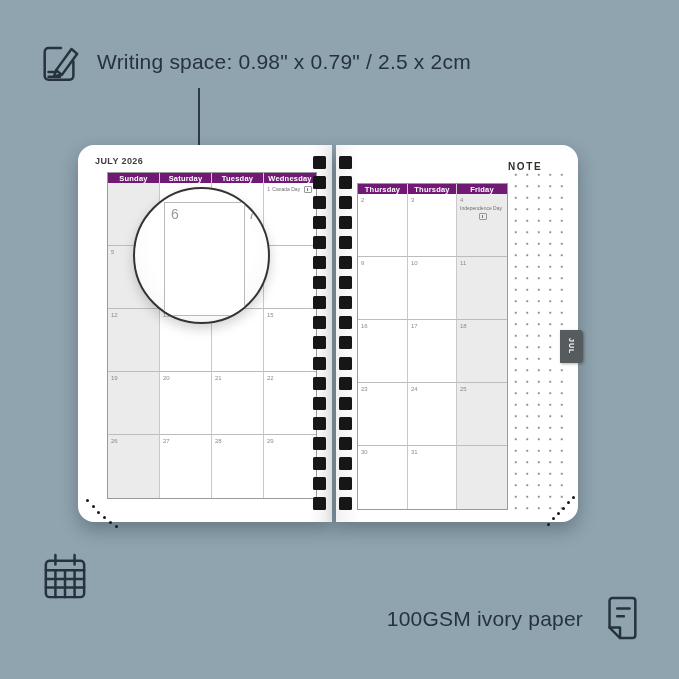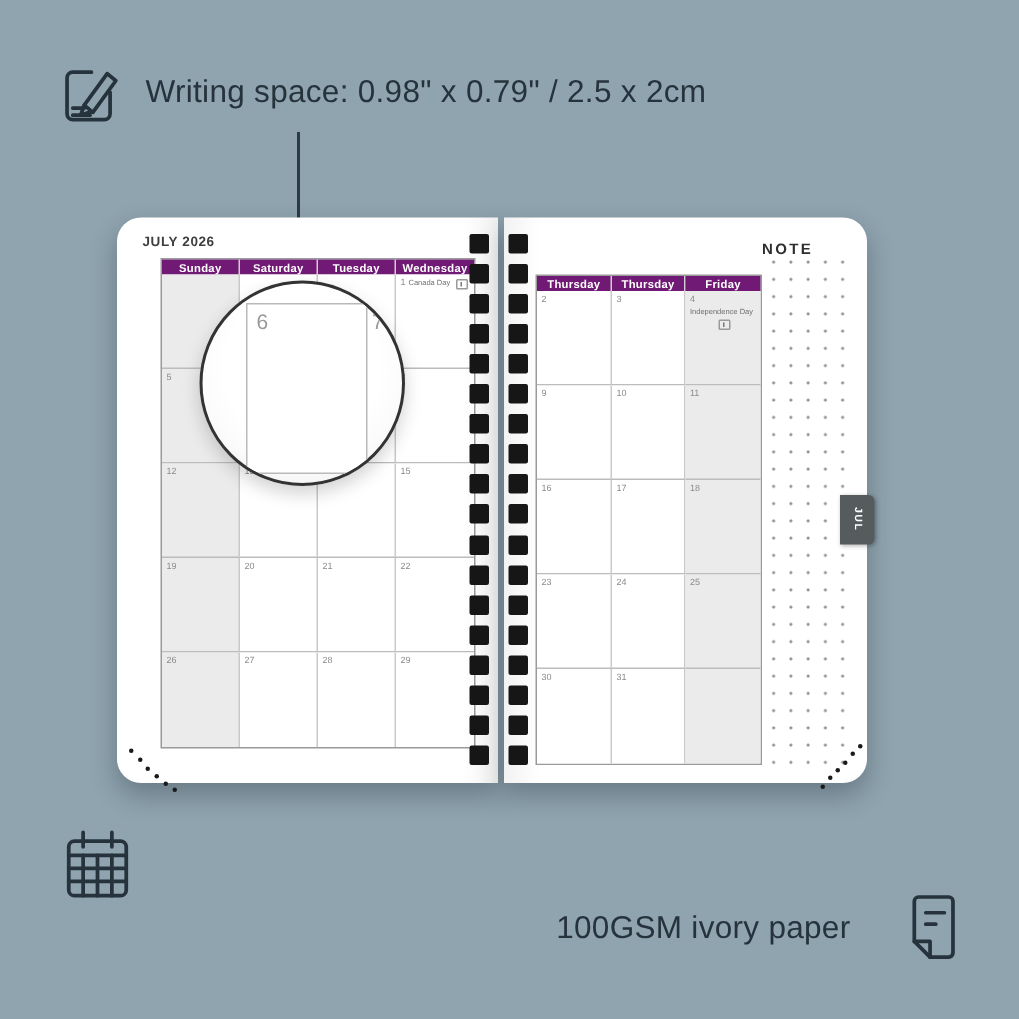--- a/index.html
+++ b/index.html
@@ -3,21 +3,21 @@
 <meta charset="utf-8">
 <style>
   html,body{margin:0;padding:0;background:#8fa4af;}
   .stage{position:relative;width:679px;height:679px;background:#8fa4af;
          font-family:"Liberation Sans",sans-serif;overflow:hidden;}
 
   
   .annot{position:absolute;display:flex;align-items:center;color:#26333c;}
   .annot-top{left:38px;top:38px;gap:15px;}
   .annot-mid{left:42px;top:552px;gap:20px;}
-  .annot-bot{right:37px;top:592px;gap:33px;}
+  .annot-bot{right:37px;top:592px;gap:17px;}
   .annot .txt{font-size:21px;letter-spacing:.2px;white-space:nowrap;color:#26333c;}
   .icon-svg{display:block;}
 
   .pointer{position:absolute;left:198px;top:88px;width:2px;height:101px;background:#2e3a42;}
 
   
   .page{position:absolute;top:145px;height:377px;background:#fff;
         box-shadow:0 8px 18px rgba(25,35,45,.32);}
   .page-left{left:78px;width:254px;border-radius:16px 0 0 16px;}
   .page-right{left:336px;width:242px;border-radius:0 16px 16px 0;}

